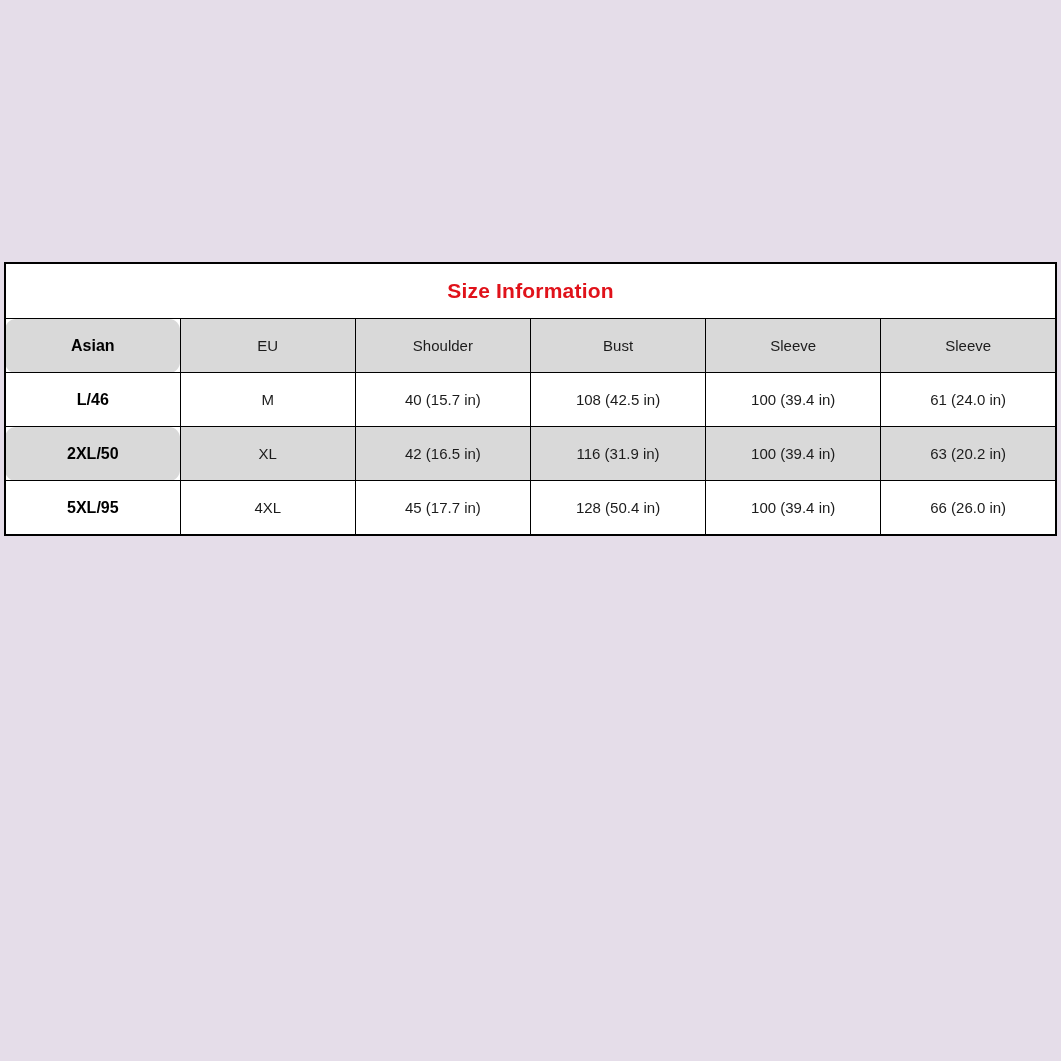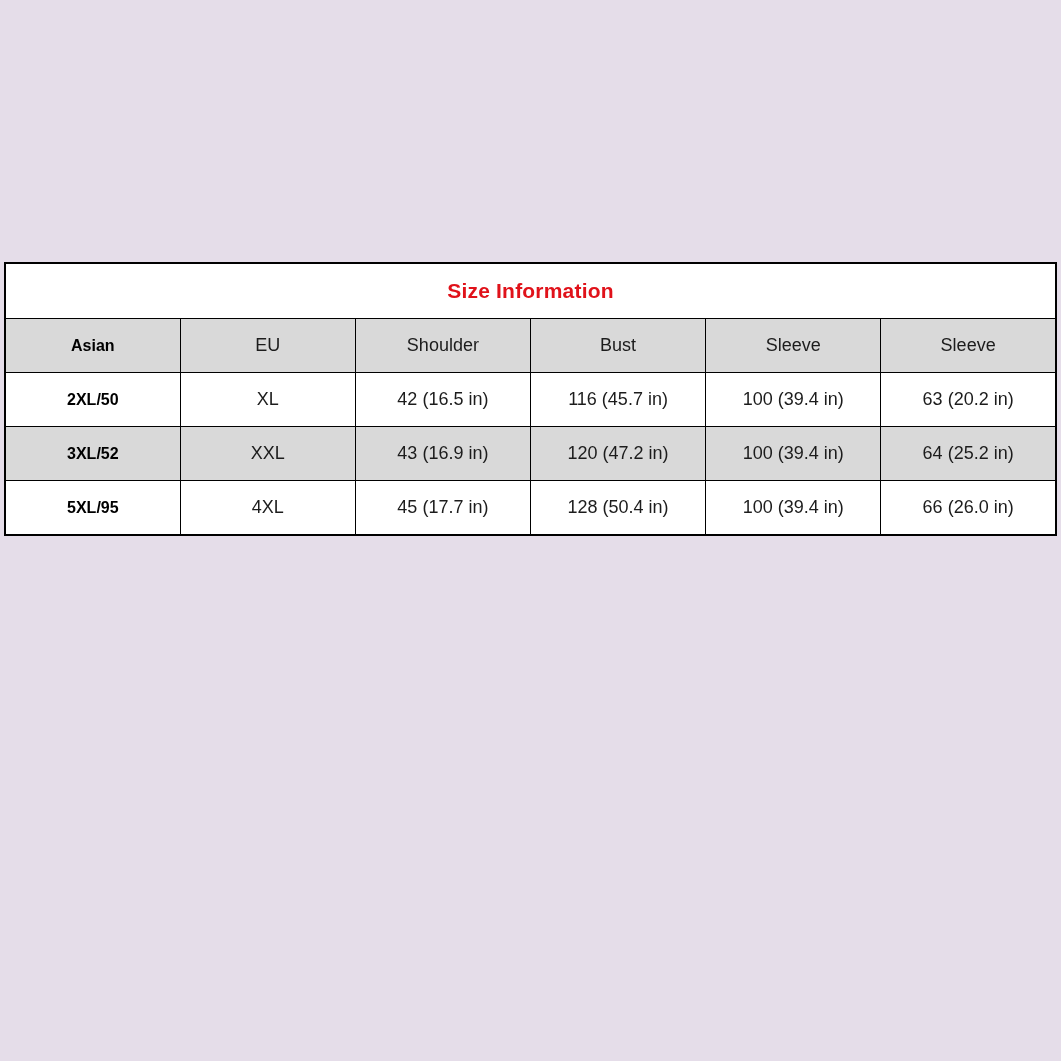--- a/index.html
+++ b/index.html
@@ -25,33 +25,34 @@
     table-layout: fixed;
     background: #ffffff;
     border: 2px solid var(--border-color, #000);
   }
   table.size-table td {
     border: 1.5px solid var(--border-color, #000);
     text-align: center;
     vertical-align: middle;
     height: 53px;
     padding: 0 4px;
-    font-size: 18px;
+    font-size: 15px;
     color: #1c1c1c;
     white-space: nowrap;
   }
   
   table.size-table tr:nth-child(even) td {
     background: var(--stripe-bg, #d9d9d9);
   }
   
   table.size-table td:first-child {
     font-weight: bold;
     color: #000;
     font-size: 16px;
+    border-radius: 11px;
   }
   
   table.size-table tr.title-row td {
     background: #ffffff;
     height: 54px;
     font-size: 21px;
     font-weight: bold;
     color: var(--title-color, #e0121a);
     letter-spacing: 0.2px;
   }
@@ -68,34 +69,34 @@
       <tr class="header-row" id="header-row">
           <td>Asian</td>
           <td>EU</td>
           <td>Shoulder</td>
           <td>Bust</td>
           <td>Sleeve</td>
           <td>Sleeve</td>
         </tr>
 
         <tr>
+          <td>L/46</td>
+          <td>M</td>
+          <td>40 (15.7 in)</td>
+          <td>108 (42.5 in)</td>
+          <td>100 (39.4 in)</td>
+          <td>61 (24.0 in)</td>
+        </tr>
+        <tr>
           <td>2XL/50</td>
           <td>XL</td>
           <td>42 (16.5 in)</td>
-          <td>116 (45.7 in)</td>
+          <td>116 (31.9 in)</td>
           <td>100 (39.4 in)</td>
           <td>63 (20.2 in)</td>
-        </tr>
-        <tr>
-          <td>3XL/52</td>
-          <td>XXL</td>
-          <td>43 (16.9 in)</td>
-          <td>120 (47.2 in)</td>
-          <td>100 (39.4 in)</td>
-          <td>64 (25.2 in)</td>
         </tr>
         <tr>
           <td>5XL/95</td>
           <td>4XL</td>
           <td>45 (17.7 in)</td>
           <td>128 (50.4 in)</td>
           <td>100 (39.4 in)</td>
           <td>66 (26.0 in)</td>
         </tr>
       </tbody>

